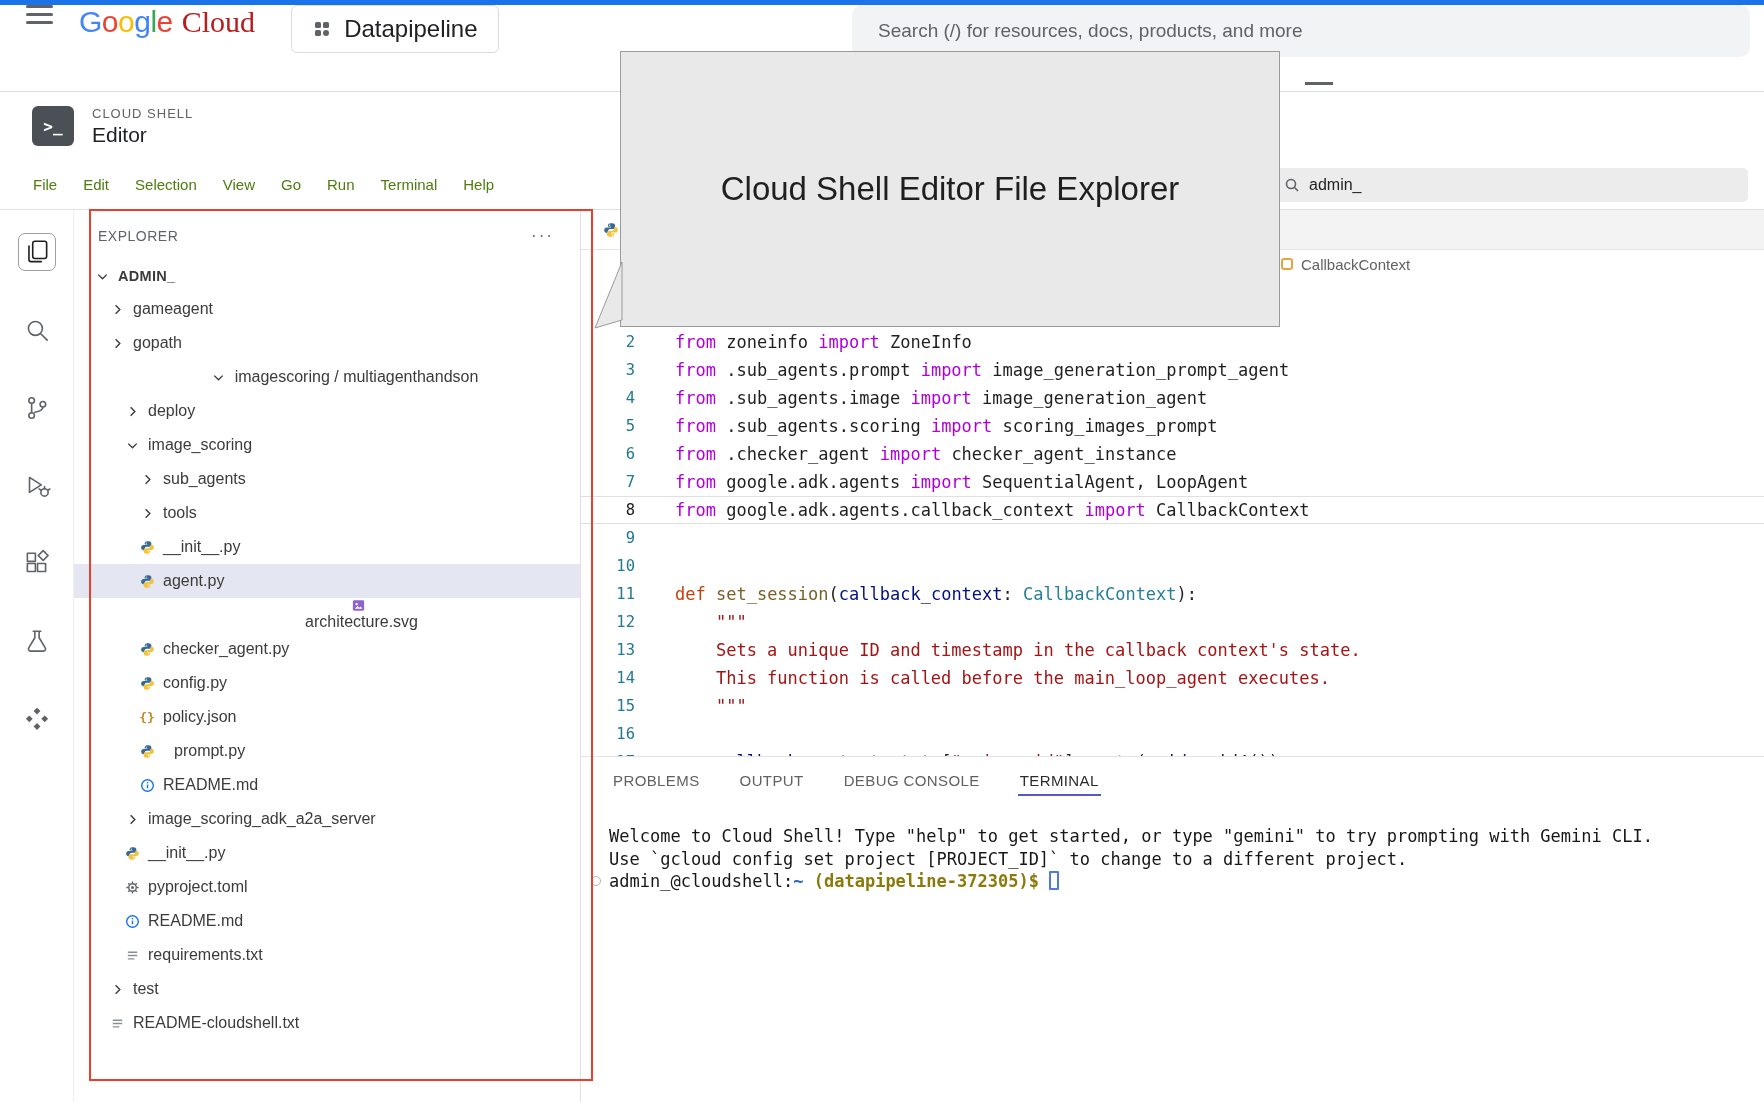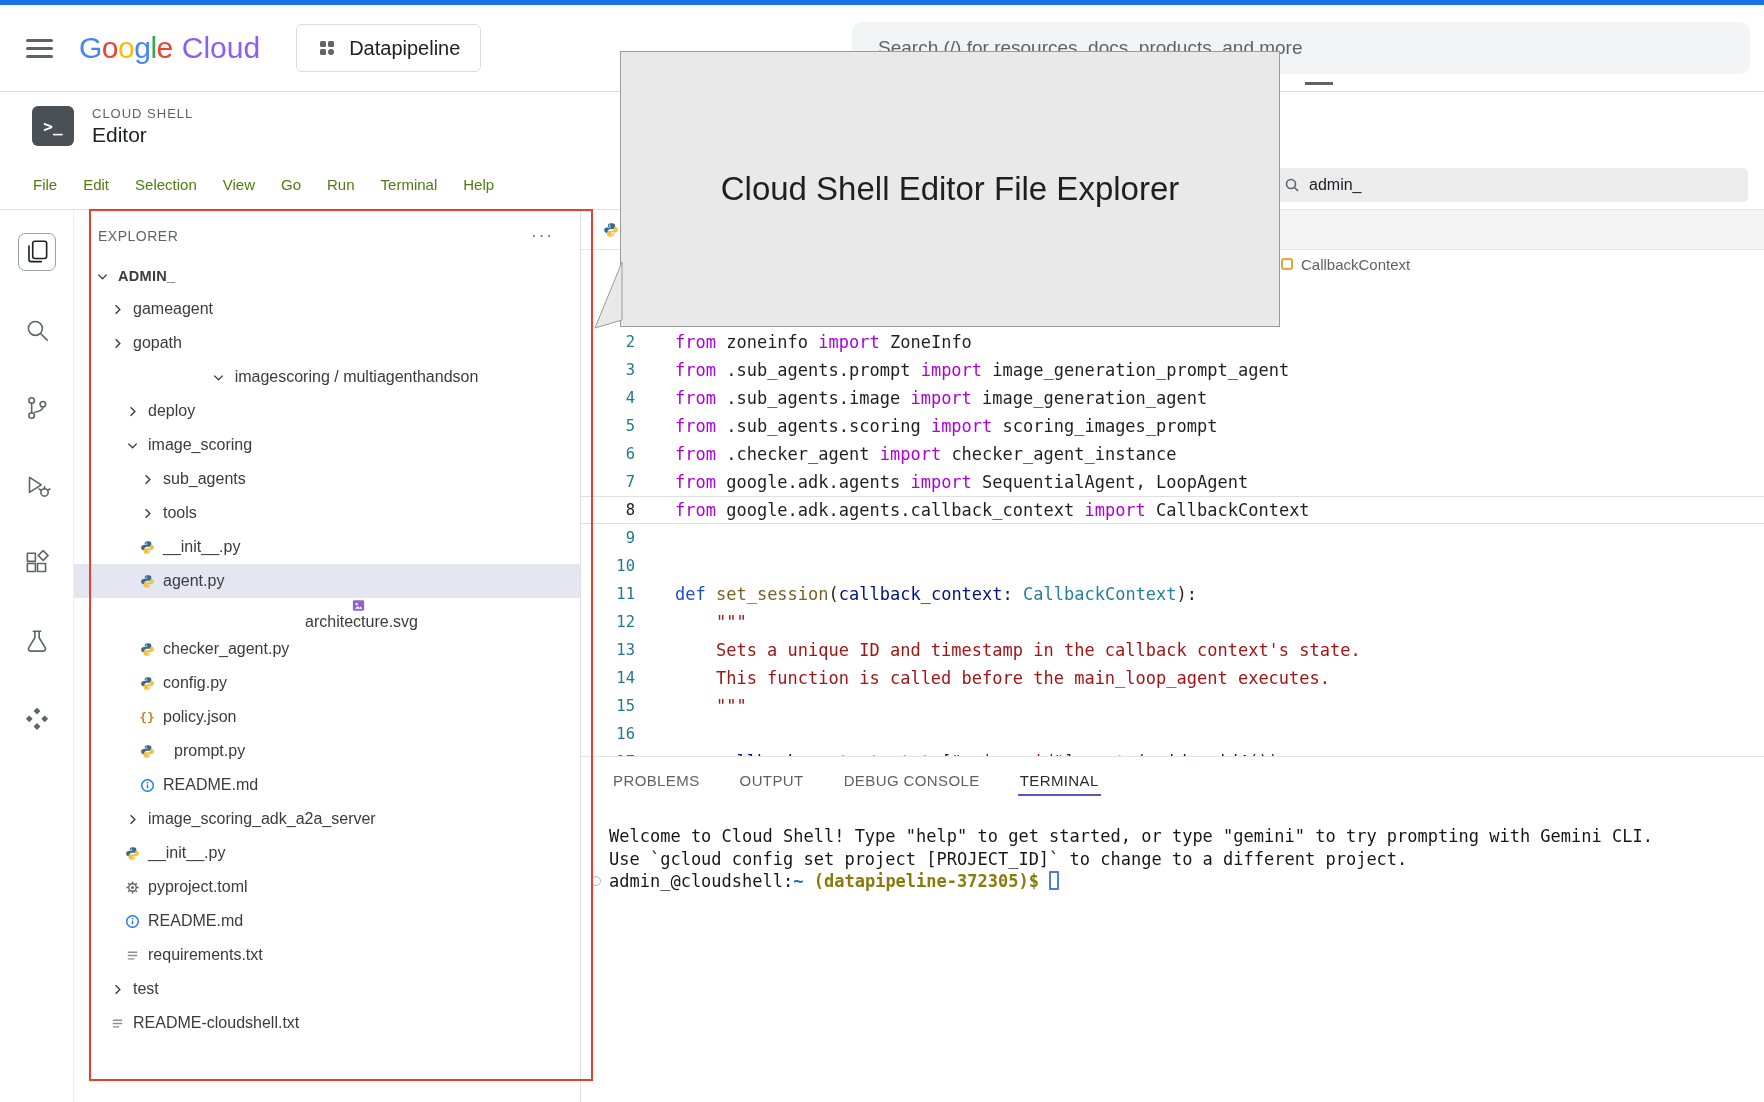--- a/index.html
+++ b/index.html
@@ -5,28 +5,28 @@
   * { margin:0; padding:0; box-sizing:border-box; }
   html,body { background:#fff; }
   body { font-family:"Liberation Sans", sans-serif; }
 
   .page { position:relative; width:1764px; height:1102px; background:#fff; overflow:hidden; color:#202124; }
 
   
   .top-strip { height:5px; background:#1a73e8; }
 
   
-  .header1 { height:87px; display:flex; align-items:center; padding:0 14px 0 26px; border-bottom:1px solid #dadce0; }
+  .header1 { height:87px; display:flex; padding:0 14px 0 26px; border-bottom:1px solid #dadce0; }
   .hamburger { width:27px; display:flex; flex-direction:column; gap:5px; cursor:pointer; margin-right:26px; }
   .hamburger span { height:3px; background:#5f6368; border-radius:2px; }
   .brand { font-size:30px; display:flex; align-items:baseline; gap:9px; white-space:nowrap; }
   .brand-google { font-weight:500; letter-spacing:-0.5px; }
-  .brand-cloud { color:#8b5cf6; font-weight:400; }
+  .brand-cloud { color:#b91c1c; font-weight:400;font-family:Liberation Serif, serif; }
   .project-btn { margin-left:36px; height:48px; padding:0 20px; background:#fff; border:1px solid #dadce0; border-radius:6px;
-                 display:flex; align-items:center; gap:12px; font-size:20px; color:#202124; font-family:inherit; cursor:pointer; }
+                 display:flex; align-items:center; gap:12px; font-size:24px; color:#202124; font-family:inherit; cursor:pointer; }
   .top-search { margin-left:auto; width:898px; height:52px; background:#f1f3f4; border-radius:10px;
                 display:flex; align-items:center; padding:0 26px; color:#5f6368; font-size:19px; cursor:text; }
 
   
   .header2 { height:68px; display:flex; align-items:center; padding-left:32px; }
   .shell-icon { width:42px; height:40px; background:#4a5056; border-radius:6px; color:#fff;
                 font-family:"DejaVu Sans Mono", monospace; font-weight:bold; font-size:16px;
                 display:flex; align-items:center; justify-content:center; margin-right:18px; }
   .eyebrow { font-size:13px; color:#5f6368; letter-spacing:1px; font-weight:500; }
   .shell-title { font-size:21px; color:#202124; margin-top:2px; font-weight:500; }
@@ -73,21 +73,21 @@
   .breadcrumb { height:28px; flex:none; display:flex; align-items:center; gap:8px; padding-left:700px; font-size:15px; color:#616161; background:#fff; cursor:pointer; }
   .sym-icon { width:12px; height:12px; border:2px solid #e8a33d; border-radius:3px; flex:none; }
 
   .code-area { height:478px; flex:none; padding-top:22px; overflow:hidden; font-family:"DejaVu Sans Mono", monospace; font-size:17px; }
   .code-line { display:flex; height:28px; line-height:28px; white-space:pre; }
   .code-line.current { box-shadow: inset 0 1px 0 #e0e0e0, inset 0 -1px 0 #e0e0e0; }
   .code-line.current .ln { color:#1b1b1b; }
   .ln { width:54px; flex:none; text-align:right; color:#237893; font-size:15.5px; }
   .src { padding-left:40px; }
   .tk-kw  { color:#af00db; }
-  .tk-kwb { color:#1d4ed8;text-align:center; }
+  .tk-kwb { color:#c2410c;text-align:center; }
   .tk-fn  { color:#795e26; }
   .tk-var { color:#001080;text-align:center; }
   .tk-type{ color:#267f99; }
   .tk-str { color:#a31515; }
   .tk-pl  { color:#1f1f1f; }
 
   
   .panel { height:346px; flex:none; border-top:1px solid #e4e4e4; display:flex; flex-direction:column; background:#fff; }
   .panel-tabs { display:flex; gap:36px; padding-left:30px; height:46px; align-items:center; font-size:15px; color:#616161; letter-spacing:0.4px; flex:none; }
   .panel-tab { cursor:pointer; padding:7px 2px 5px; border-bottom:2px solid transparent; }

